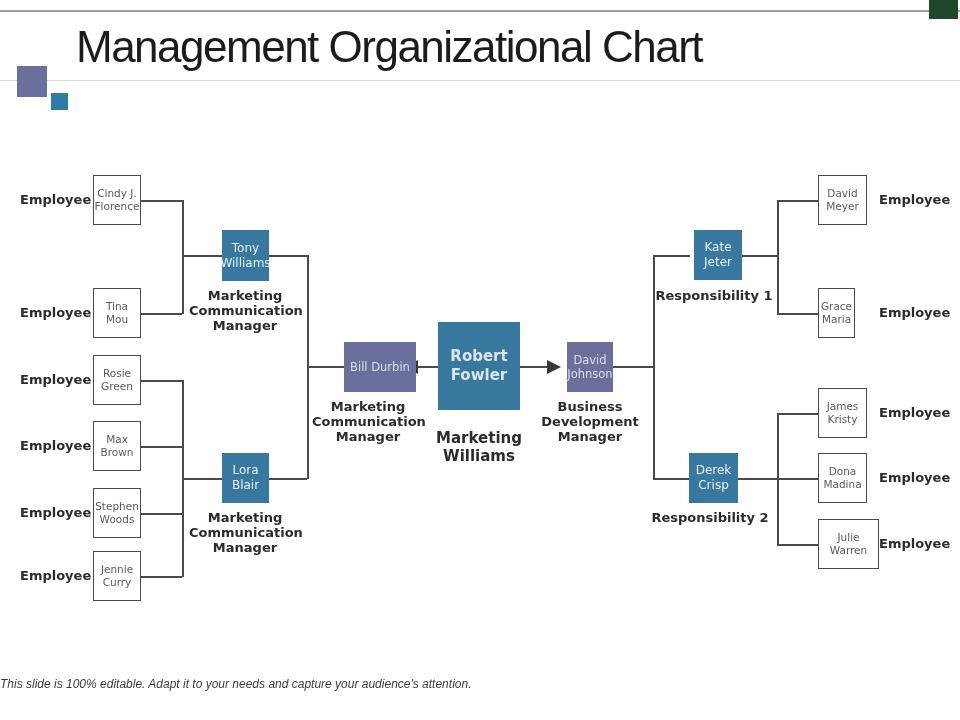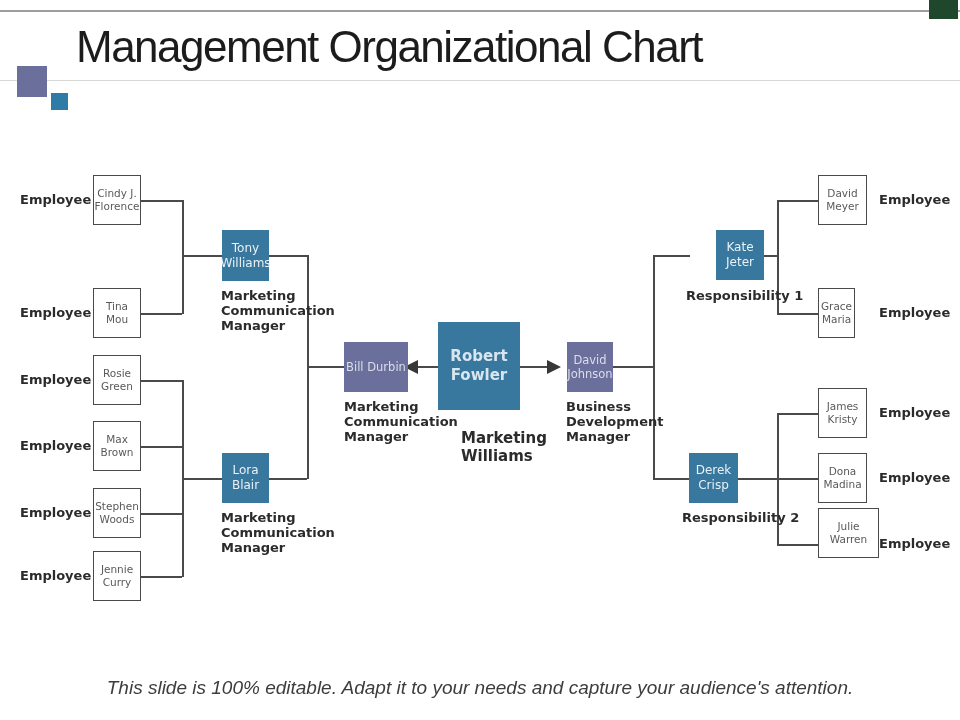--- a/index.html
+++ b/index.html
@@ -24,41 +24,41 @@
     text-align:center; line-height:1.25; box-sizing:border-box;
   }
   .node-teal{background:var(--teal); color:#e9f1f6; font-size:12px;}
   .node-purple{background:var(--purple); color:#dcdeeb; font-size:11.5px;}
   .node-director{background:var(--teal); color:#d9e6ef; font-size:15px; font-weight:bold;}
   .node-emp{
     background:#ffffff; border:1.5px solid #4a4a4a; color:var(--empname);
     font-size:10.5px;
   }
   .role{
-    position:absolute; text-align:left; font-weight:bold; color:var(--label);
-    font-size:13px; line-height:1.15;margin-left:32px;
+    position:absolute; text-align:center; font-weight:bold; color:var(--label);
+    font-size:13px; line-height:1.15;
   }
   .role-big{font-size:15px; line-height:1.2;}
   .emp-label{
     position:absolute; font-weight:bold; color:var(--label); font-size:13px;
   }
   .arrow-left{
     position:absolute; width:0; height:0;
     border-top:7px solid transparent; border-bottom:7px solid transparent;
     border-right:14px solid #383838;
   }
   .arrow-right{
     position:absolute; width:0; height:0;
     border-top:7px solid transparent; border-bottom:7px solid transparent;
     border-left:14px solid #383838;
   }
   .footer{
-    position:absolute; left:0; top:677px; width:960px; text-align:center;
+    position:absolute; left:0; top:677px; width:960px; text-align:left;
     font-family:"Liberation Sans",sans-serif; font-style:italic;
-    font-size:19px; color:#3d3d3d;
+    font-size:12px; color:#3d3d3d;
   }
   .sq{position:absolute;}
 </style>
 </head>
 <body>
 
 <div id="slide">
 
   <div class="rule" style="top:10px;height:2px;background:#9e9e9e;"></div>
   <div class="sq" style="left:929px;top:0;width:29px;height:19px;background:var(--green);"></div>
@@ -116,39 +116,39 @@
   <div class="node node-emp" style="left:93px;top:355px;width:48px;height:50px;">Rosie Green</div>
   <div class="node node-emp" style="left:93px;top:421px;width:48px;height:50px;">Max Brown</div>
   <div class="node node-emp" style="left:93px;top:488px;width:48px;height:50px;">Stephen Woods</div>
   <div class="node node-emp" style="left:93px;top:551px;width:48px;height:50px;">Jennie Curry</div>
 
   <div class="node node-teal" style="left:222px;top:230px;width:47px;height:51px;">Tony Williams</div>
   <div class="role" style="left:189px;top:289px;width:112px;">Marketing Communication Manager</div>
   <div class="node node-teal" style="left:222px;top:453px;width:47px;height:50px;">Lora Blair</div>
   <div class="role" style="left:189px;top:511px;width:112px;">Marketing Communication Manager</div>
 
-  <div class="node node-purple" style="left:344px;top:342px;width:64px;height:50px;">Bill Durbin</div>
+  <div class="node node-purple" style="left:344px;top:342px;width:72px;height:50px;">Bill Durbin</div>
   <div class="role" style="left:312px;top:400px;width:112px;">Marketing Communication Manager</div>
 
   <div class="node node-director" style="left:438px;top:322px;width:82px;height:88px;">Robert Fowler</div>
   <div class="role role-big" style="left:429px;top:429px;width:100px;">Marketing Williams</div>
 
   <div class="node node-purple" style="left:567px;top:342px;width:46px;height:50px;">David Johnson</div>
   <div class="role" style="left:534px;top:400px;width:112px;">Business Development Manager</div>
 
-  <div class="node node-teal" style="left:716px;top:230px;width:48px;height:50px;">Kate Jeter</div>
+  <div class="node node-teal" style="left:694px;top:230px;width:48px;height:50px;">Kate Jeter</div>
   <div class="role" style="left:654px;top:289px;width:120px;">Responsibility 1</div>
   <div class="node node-teal" style="left:689px;top:453px;width:49px;height:50px;">Derek Crisp</div>
   <div class="role" style="left:650px;top:511px;width:120px;">Responsibility 2</div>
 
   <div class="node node-emp" style="left:818px;top:175px;width:49px;height:50px;">David Meyer</div>
   <div class="node node-emp" style="left:818px;top:288px;width:37px;height:50px;">Grace Maria</div>
   <div class="node node-emp" style="left:818px;top:388px;width:49px;height:50px;">James Kristy</div>
   <div class="node node-emp" style="left:818px;top:453px;width:49px;height:50px;">Dona Madina</div>
-  <div class="node node-emp" style="left:818px;top:508px;width:61px;height:50px;">Julie Warren</div>
+  <div class="node node-emp" style="left:818px;top:519px;width:61px;height:50px;">Julie Warren</div>
 
   <div class="emp-label" style="left:879px;top:192px;">Employee</div>
   <div class="emp-label" style="left:879px;top:305px;">Employee</div>
   <div class="emp-label" style="left:879px;top:405px;">Employee</div>
   <div class="emp-label" style="left:879px;top:470px;">Employee</div>
   <div class="emp-label" style="left:879px;top:536px;">Employee</div>
 
   <div class="footer">This slide is 100% editable. Adapt it to your needs and capture your audience's attention.</div>
 
 </div>

